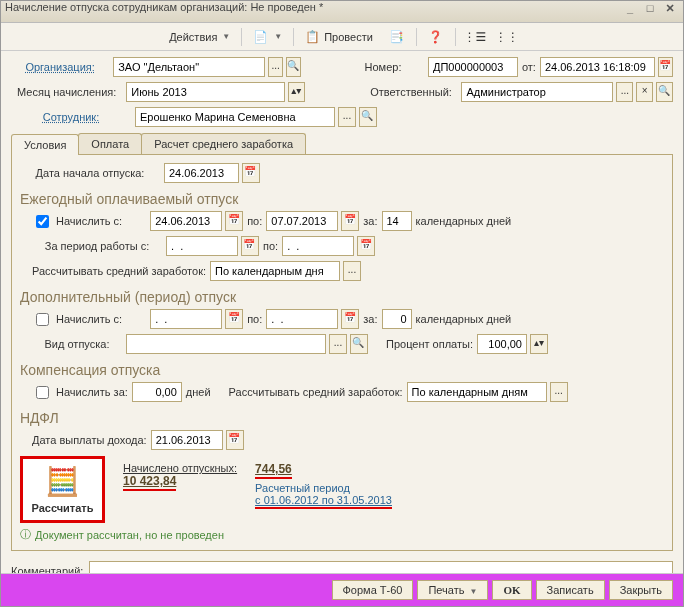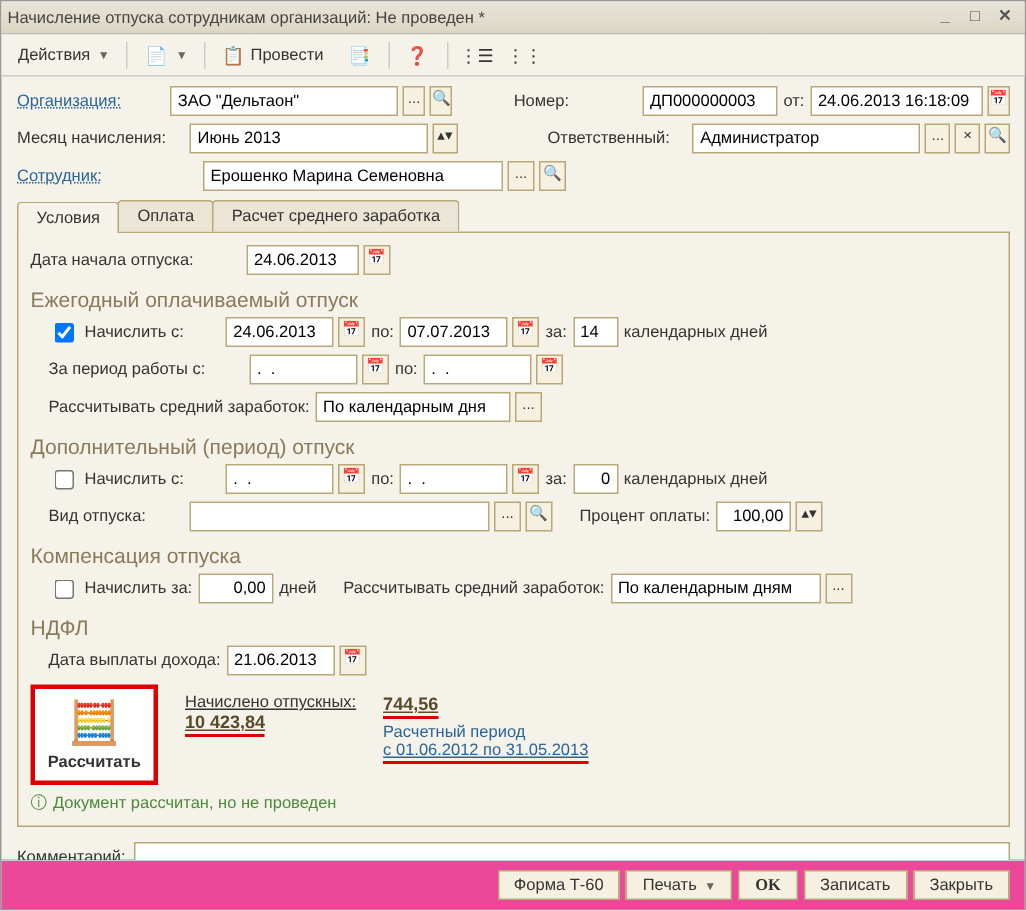--- a/index.html
+++ b/index.html
@@ -1,47 +1,47 @@
 <!DOCTYPE html>
 <html><head>
 <meta charset="utf-8">
 <style>
   * { box-sizing: border-box; font-family: Arial, sans-serif; }
   body { margin: 0; background: #f0f0f0; font-size: 11px; color: #333; }
   .window { width: 684px; height: 607px; background: #f5f2ea; border: 1px solid #999; display: flex; flex-direction: column; }
-  .titlebar { background: linear-gradient(#e8e4d8, #dcd6c4); height: 22px; display: flex; align-items: center; padding: 0 4px; border-bottom: 1px solid #bbb; }
+  .titlebar { background: linear-gradient(#e8e4d8, #dcd6c4); height: 22px; display: flex; padding: 0 4px; border-bottom: 1px solid #bbb; }
   .titlebar-text { flex: 1; font-size: 11px; color: #444; }
   .titlebar-btn { width: 18px; height: 16px; margin-left: 2px; text-align: center; line-height: 14px; cursor: pointer; color: #555; font-weight: bold; }
-  .toolbar { background: #f5f2ea; height: 28px; display: flex; align-items: center; padding: 2px 4px; gap: 2px; border-bottom: 1px solid #ccc; }
+  .toolbar { background: #f5f2ea; height: 28px; display: flex; align-items: center; padding: 2px 4px; gap: 2px; border-bottom: 1px solid #ccc; justify-content: center; }
   .tb-btn { padding: 2px 6px; border: 1px solid transparent; cursor: pointer; display: flex; align-items: center; gap: 3px; font-size: 11px; }
   .tb-sep { width: 1px; height: 18px; background: #ccc; margin: 0 2px; }
   .dropdown-arrow { font-size: 8px; color: #666; margin-left: 2px; }
   .icon { width: 16px; height: 16px; display: inline-flex; align-items: center; justify-content: center; font-size: 12px; }
   .content { flex: 1; padding: 6px 10px; overflow: auto; }
   .row { display: flex; align-items: center; margin-bottom: 5px; gap: 4px; }
-  .label { font-size: 11px; color: #333; }
+  .label { font-size: 11px; color: #333; text-align: center; }
   .label-w { width: 120px; }
   .link-label { color: #2a6496; text-decoration: underline dotted; cursor: pointer; }
   .input { border: 1px solid #b8a878; background: #fff; padding: 2px 4px; font-size: 11px; height: 20px; }
   .input-btn { width: 18px; height: 20px; border: 1px solid #b8a878; background: #f5f0e0; text-align: center; line-height: 16px; cursor: pointer; font-size: 10px; margin-left: -1px; }
   .tabs { display: flex; border-bottom: 1px solid #b8a878; margin-top: 6px; }
   .tab { padding: 4px 12px; border: 1px solid #b8a878; border-bottom: none; background: #ebe5d5; cursor: pointer; font-size: 11px; margin-right: -1px; border-radius: 3px 3px 0 0; }
   .tab.active { background: #f5f2ea; position: relative; top: 1px; }
   .tab-content { border: 1px solid #b8a878; border-top: none; padding: 8px; background: #f5f2ea; }
   .section-title { color: #8a7a5a; font-size: 14px; margin: 8px 0 4px 0; }
   .indent { margin-left: 12px; }
   .checkbox { width: 13px; height: 13px; }
   .calc-btn { background: #fff; border: 3px solid #d00; padding: 6px; text-align: center; width: 85px; cursor: pointer; }
   .calc-icon { font-size: 28px; }
   .underline-link { color: #333; text-decoration: underline; font-size: 11px; }
   .bold-val { font-weight: bold; text-decoration: underline; color: #5a4a2a; font-size: 12px; }
   .red-underline { border-bottom: 2px solid #d00; display: inline-block; padding-bottom: 1px; }
   .blue-link { color: #2a6496; text-decoration: underline; font-size: 11px; cursor: pointer; }
   .status { color: #4a8a3a; font-size: 11px; display: flex; align-items: center; gap: 4px; margin-top: 4px; }
-  .footer { border-top: 1px solid #ccc; padding: 6px 10px; display: flex; align-items: center; gap: 6px; background: #ec4899; }
+  .footer { border-top: 1px solid #ccc; padding: 6px 10px; display: flex; align-items: center; gap: 6px; background: #d946ef; }
   .footer-right { margin-left: auto; display: flex; gap: 4px; }
   .btn { padding: 3px 10px; border: 1px solid #b8a878; background: #f5f0e0; cursor: pointer; font-size: 11px; }
   .btn.primary { font-weight: bold; font-family: Liberation Serif, serif; }
   .comment-row { display:flex; align-items:center; margin-top:10px; gap:6px; }
 </style>
 </head>
 <body>
 
 <div class="window">
   <div class="titlebar">

